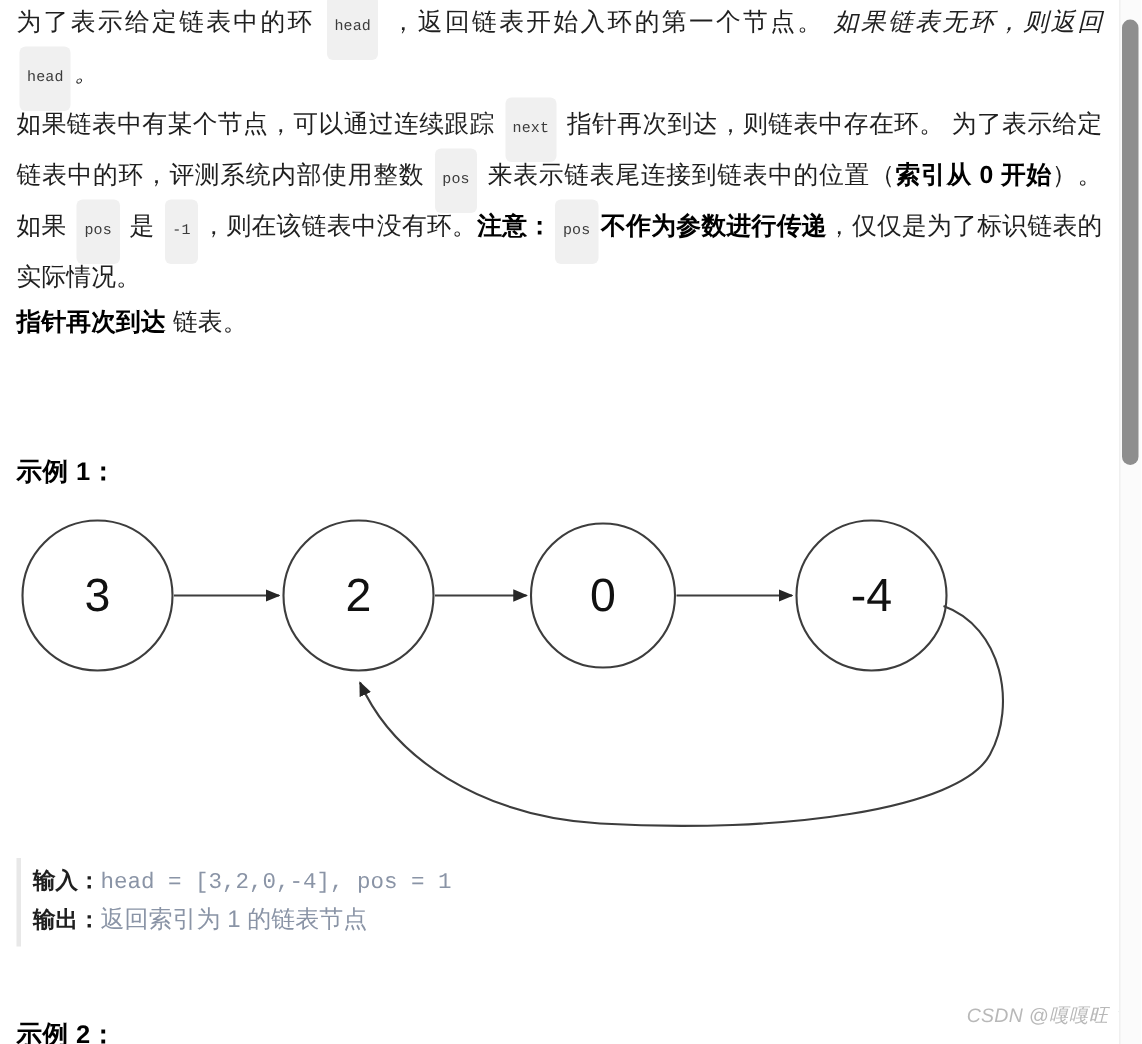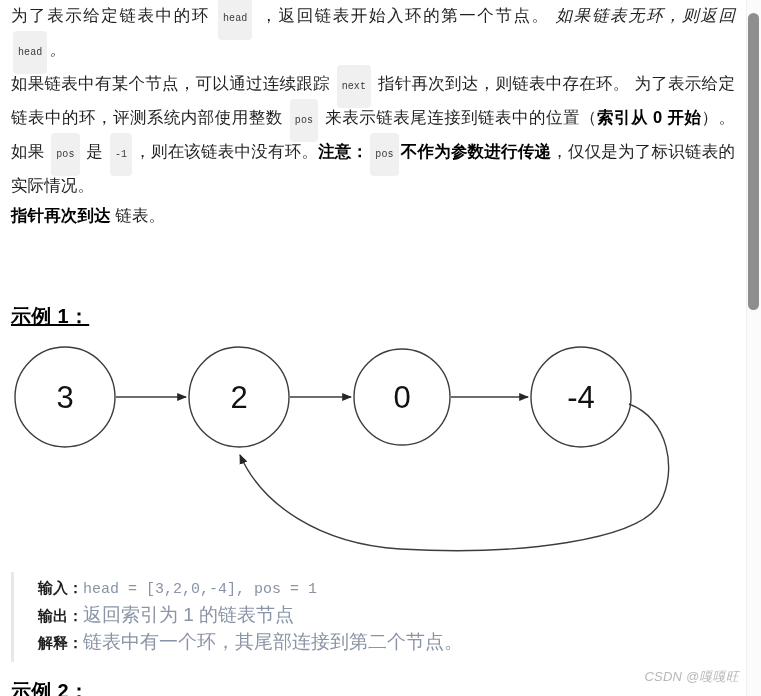--- a/index.html
+++ b/index.html
@@ -62,66 +62,65 @@
     font-style: italic;
   }
 
   strong.bold {
     font-weight: bold;
     color: #000;
   }
 
   h3.example-title {
     margin: 0;
-    font-size: 20px;
+    font-size: 17px;
     font-weight: bold;
     color: #000;
     letter-spacing: 0.3px;
-    text-decoration: underline;
   }
 
   .ex1-title { position: absolute; left: 11px; top: 303px; }
   .ex2-title { position: absolute; left: 11px; top: 678px; }
 
   
   .diagram {
     position: absolute;
     left: 0px;
     top: 333px;
     width: 724px;
     height: 230px;
   }
 
   
   .codeblock {
     position: absolute;
     left: 11px;
     top: 572px;
     width: 700px;
-    padding: 4px 0 4px 24px;
+    padding: 4px 0 4px 8px;
     border-left: 3px solid #e8e8e8;
     box-sizing: border-box;
   }
   .codeline {
     font-family: "Liberation Mono", "DejaVu Sans Mono", monospace;
     font-size: 15px;
     line-height: 24.5px;
     color: #8a94a6;
     white-space: pre;
   }
   .codeline .lbl {
     font-family: "Liberation Sans", "DejaVu Sans", sans-serif;
     font-weight: bold;
     color: #1f1f1f;
     font-size: 15px;
   }
   .codeline .cn {
     font-family: "Liberation Sans", "DejaVu Sans", sans-serif;
     color: #8a94a6;
-    font-size: 19px;
+    font-size: 16px;
   }
 
   
   .watermark {
     position: absolute;
     right: 8px;
     top: 668px;
     font-size: 13px;
     color: #b8b8b8;
     letter-spacing: 0.2px;
@@ -204,21 +203,20 @@
     <line x1="116" y1="397" x2="186" y2="397" stroke="#3d3d3d" stroke-width="1.4" marker-end="url(#arrow)"></line>
     <line x1="290" y1="397" x2="351" y2="397" stroke="#3d3d3d" stroke-width="1.4" marker-end="url(#arrow)"></line>
     <line x1="451" y1="397" x2="528" y2="397" stroke="#3d3d3d" stroke-width="1.4" marker-end="url(#arrow)"></line>
 
     <path d="M 629 404 C 668 418 678 470 660 503 C 640 540 520 556 400 549 C 320 544 262 505 240 455" fill="none" stroke="#3d3d3d" stroke-width="1.4" marker-end="url(#arrow)"></path>
   </svg>
 
   <div class="codeblock">
     <div class="codeline"><span class="lbl">输入：</span><span>head = [3,2,0,-4], pos = 1</span></div>
     <div class="codeline"><span class="lbl">输出：</span><span class="cn">返回索引为 1 的链表节点</span></div>
-    <div class="codeline"><span class="lbl">解释：</span><span class="cn">链表中有一个环，其尾部连接到第二个节点。</span></div>
   </div>
 
   <h3 class="example-title ex2-title">示例 2：</h3>
 
   <div class="watermark"><span>CSDN @嘎嘎旺</span><span class="caret">▼</span></div>
 
   <div class="scrollbar-track">
     <div class="scrollbar-thumb"></div>
   </div>
 

